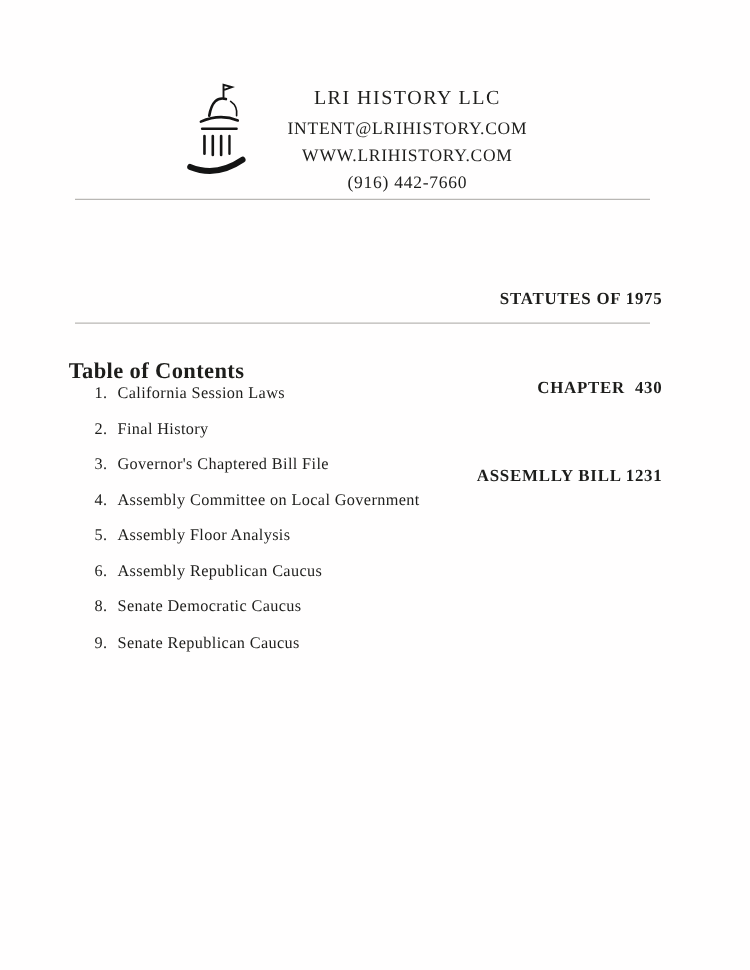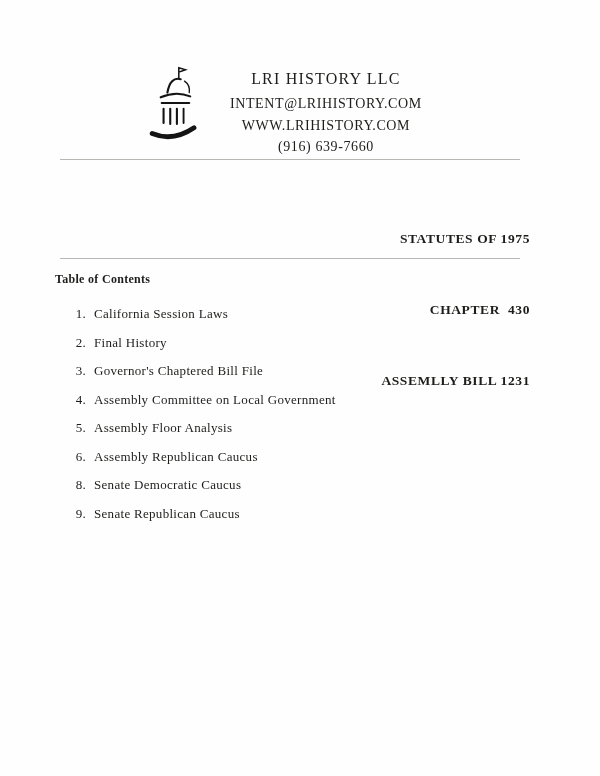--- a/index.html
+++ b/index.html
@@ -69,24 +69,24 @@
     font-weight: bold;
     font-size: 13.5px;
     letter-spacing: 0.6px;
     line-height: 1.75;
     white-space: pre-wrap;
   }
 
   
   .toc-title {
     position: absolute;
-    top: 272px;
+    top: 286px;
     left: 55px;
     font-weight: bold;
-    font-size: 12px;
+    font-size: 18px;
     letter-spacing: 0.3px;
     text-align: right;
   }
   .toc-list {
     position: absolute;
     top: 306px;
     left: 68px;
     list-style: none;
     margin: 0;
     padding: 0;
@@ -123,21 +123,21 @@
           <path d="M32 47 v16" stroke-width="2.2"></path>
           <path d="M39 47 v15" stroke-width="2"></path>
           <path d="M6 73 Q28 82 50 67" stroke-width="5"></path>
         </g>
       </svg>
     </div>
     <div class="header-text">
       <div class="company-name">LRI HISTORY LLC</div>
       <div class="contact-line">INTENT@LRIHISTORY.COM</div>
       <div class="contact-line">WWW.LRIHISTORY.COM</div>
-      <div class="contact-line">(916) 639-7660</div>
+      <div class="contact-line">(916) 442-7660</div>
     </div>
   </div>
 
   <hr class="rule rule-top">
 
   <div class="case-block">
     <div>STATUTES OF 1975</div>
     <div>CHAPTER  430</div>
     <div>ASSEMLLY BILL 1231</div>
   </div>

